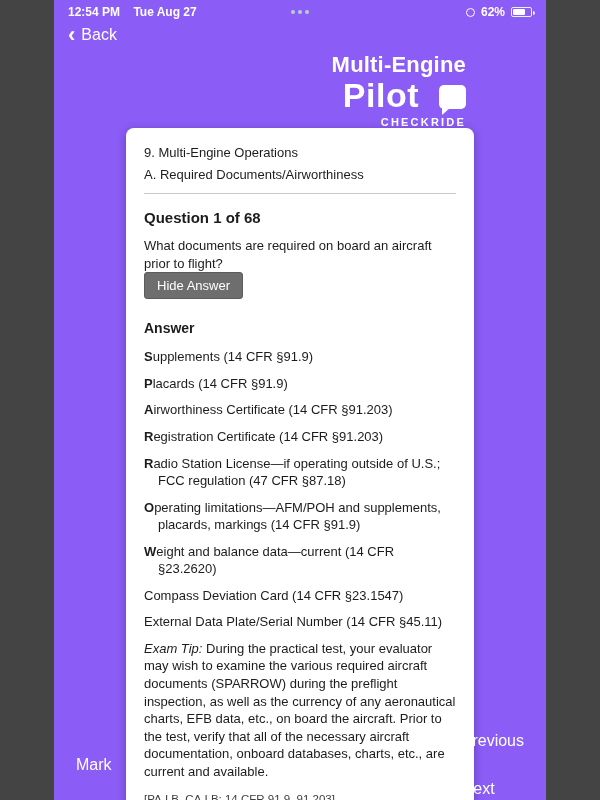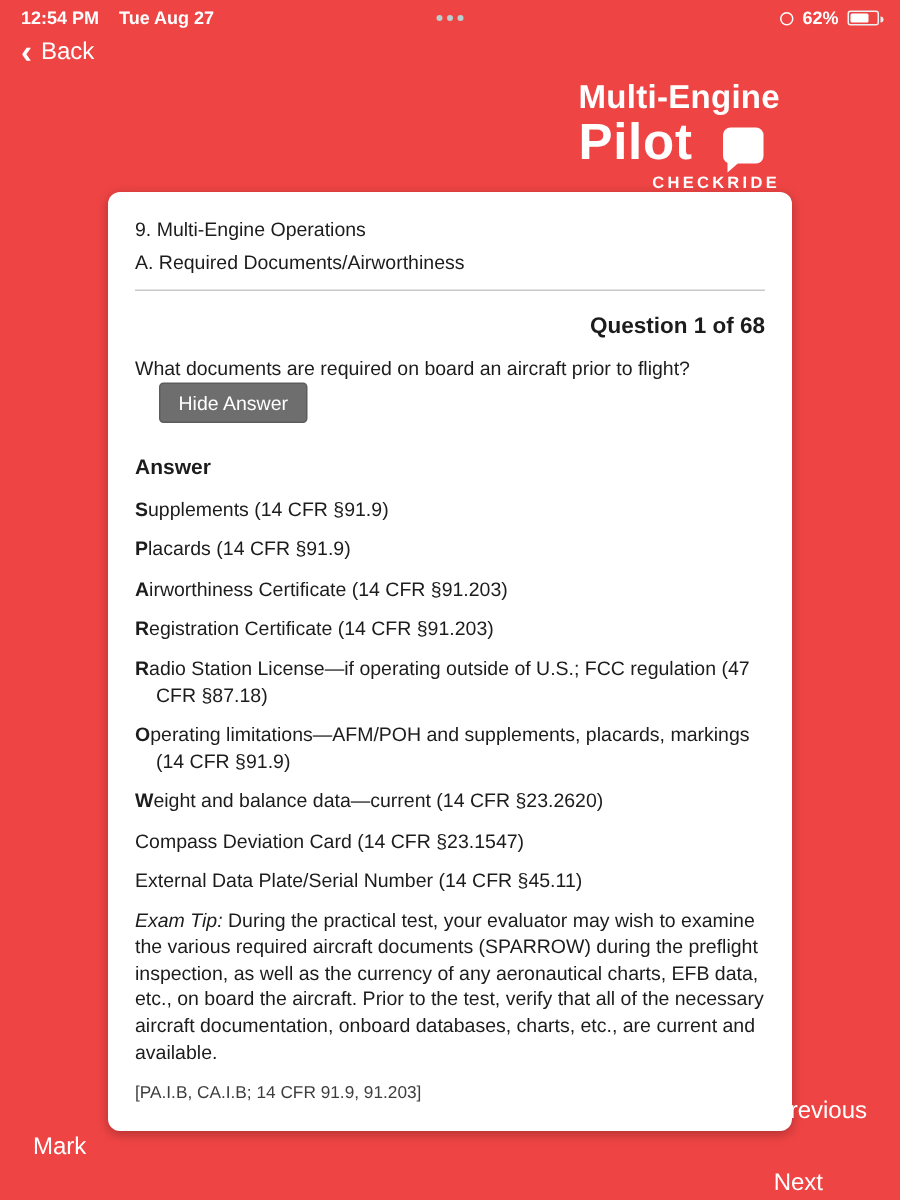--- a/index.html
+++ b/index.html
@@ -1,22 +1,22 @@
 <!DOCTYPE html>
 <html><head>
 <meta charset="utf-8">
 <style>
   * { margin: 0; padding: 0; box-sizing: border-box; }
   html, body { background: #444; }
   body { font-family: "Liberation Sans", sans-serif; }
   .screen {
     position: relative;
-    width: 600px; height: 800px;
+    width: 492px; height: 800px;
     margin: 0 auto;
-    background: #ef4444;
+    background: #8b5cf6;
     overflow: hidden;
     color: #fff;
   }
   
   .status-bar {
     position: absolute; top: 0; left: 0; right: 0;
     height: 24px;
     display: flex; align-items: center; justify-content: space-between;
     padding: 0 14px;
     font-size: 12px; font-weight: bold; color: #fff;
@@ -55,21 +55,21 @@
     display: flex; align-items: center; gap: 6px;
     font-size: 16px; color: #fff; cursor: pointer;
   }
   .back .chev { font-size: 22px; font-weight: bold; line-height: 16px; }
   
   .logo {
     position: absolute; top: 52px; right: 80px;
     text-align: right; color: #fff;
   }
   .logo-line1 { font-size: 22px; font-weight: bold; letter-spacing: 0.2px; }
-  .logo-row { display: flex; align-items: center; gap: 20px; margin-top: -2px; }
+  .logo-row { display: flex; align-items: center; justify-content: flex-end; gap: 20px; margin-top: -2px; }
   .logo-pilot { font-size: 34px; font-weight: bold; letter-spacing: 0.5px; }
   .bubble {
     position: relative; width: 27px; height: 24px;
     background: #fff; border-radius: 5px; display: inline-block;
     margin-top: 2px;
   }
   .bubble::after {
     content: ""; position: absolute; left: 3px; bottom: -6px;
     width: 0; height: 0;
     border-top: 7px solid #fff;
@@ -80,30 +80,29 @@
   .card {
     position: absolute; left: 72px; right: 72px; top: 128px;
     background: #fff; color: #1c1c1c;
     border-radius: 8px;
     box-shadow: 0 2px 8px rgba(0,0,0,0.28);
     padding: 16px 18px 16px 18px;
     font-size: 13px; line-height: 1.35;
   }
   .section-line { margin-bottom: 4px; }
   .divider { border-bottom: 1px solid #c9c9c9; margin: 10px 0 14px; }
-  .q-title { font-size: 15px; font-weight: bold; margin-bottom: 9px; text-align: right; }
+  .q-title { font-size: 15px; font-weight: bold; margin-bottom: 9px; }
   .q-text { }
   .hide-btn {
     display: inline-block;
     background: #6e6e6e; color: #fff;
     border: 1px solid #5c5c5c; border-radius: 3px;
     font-size: 13px; font-family: "Liberation Sans", sans-serif;
     padding: 5px 12px; margin-bottom: 20px;
     cursor: pointer;
-    margin-left: 16px;
   }
   .answer-title { font-weight: bold; font-size: 14px; margin-bottom: 10px; }
   .answer-item {
     margin-bottom: 9px;
     padding-left: 14px; text-indent: -14px; 
   }
   .exam-tip { margin-top: 2px; margin-bottom: 12px; }
   .exam-tip .tip-label { font-style: italic; }
   .reference { font-size: 11.5px; color: #3d3d3d; }
   

